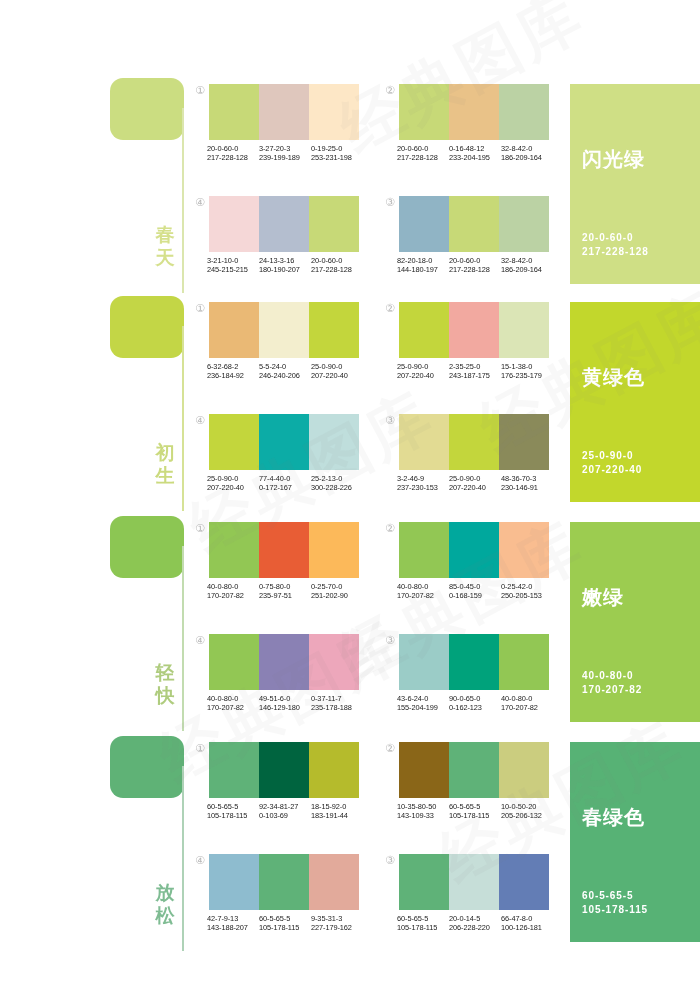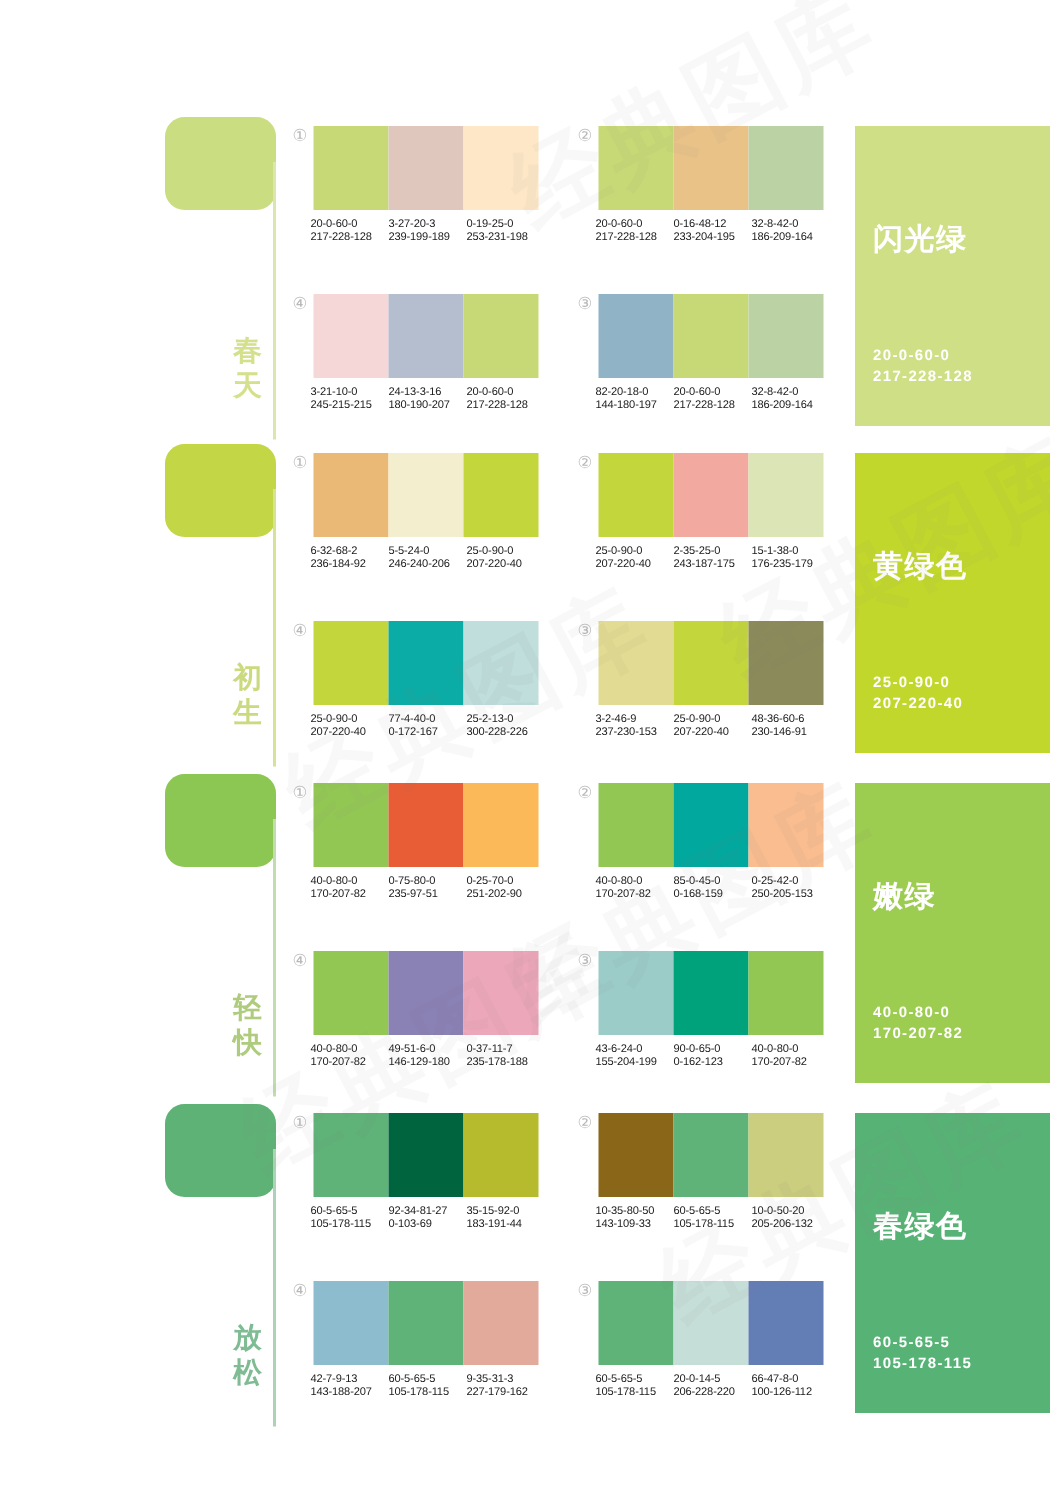--- a/index.html
+++ b/index.html
@@ -295,21 +295,21 @@
           <div class="codes">
             <div class="cell">
               <b>3-2-46-9</b>
               <b>237-230-153</b>
             </div>
             <div class="cell">
               <b>25-0-90-0</b>
               <b>207-220-40</b>
             </div>
             <div class="cell">
-              <b>48-36-60-6</b>
+              <b>48-36-70-3</b>
               <b>230-146-91</b>
             </div>
           </div>
         </div>
         <div class="panel" style="top: 6px; height: 200px; background: rgb(194, 215, 44);">
           <div class="ptitle">黄绿色</div>
           <div class="pcodes" style="top: 147px;">
             <div>25-0-90-0</div>
             <div>207-220-40</div>
           </div>
@@ -435,21 +435,21 @@
           <div class="codes">
             <div class="cell">
               <b>60-5-65-5</b>
               <b>105-178-115</b>
             </div>
             <div class="cell">
               <b>92-34-81-27</b>
               <b>0-103-69</b>
             </div>
             <div class="cell">
-              <b>35-15-92-0</b>
+              <b>18-15-92-0</b>
               <b>183-191-44</b>
             </div>
           </div>
         </div>
         <div class="group" style="left: 383px; top: 6px;">
           <div class="num">②</div>
           <div class="swatches">
             <div style="background: rgb(138, 102, 24);"></div>
             <div style="background: rgb(95, 178, 120);"></div>
             <div style="background: rgb(203, 205, 127);"></div>
@@ -502,21 +502,21 @@
             <div class="cell">
               <b>60-5-65-5</b>
               <b>105-178-115</b>
             </div>
             <div class="cell">
               <b>20-0-14-5</b>
               <b>206-228-220</b>
             </div>
             <div class="cell">
               <b>66-47-8-0</b>
-              <b>100-126-112</b>
+              <b>100-126-181</b>
             </div>
           </div>
         </div>
         <div class="panel" style="top: 6px; height: 200px; background: rgb(87, 178, 117);">
           <div class="ptitle">春绿色</div>
           <div class="pcodes" style="top: 147px;">
             <div>60-5-65-5</div>
             <div>105-178-115</div>
           </div>
         </div>

